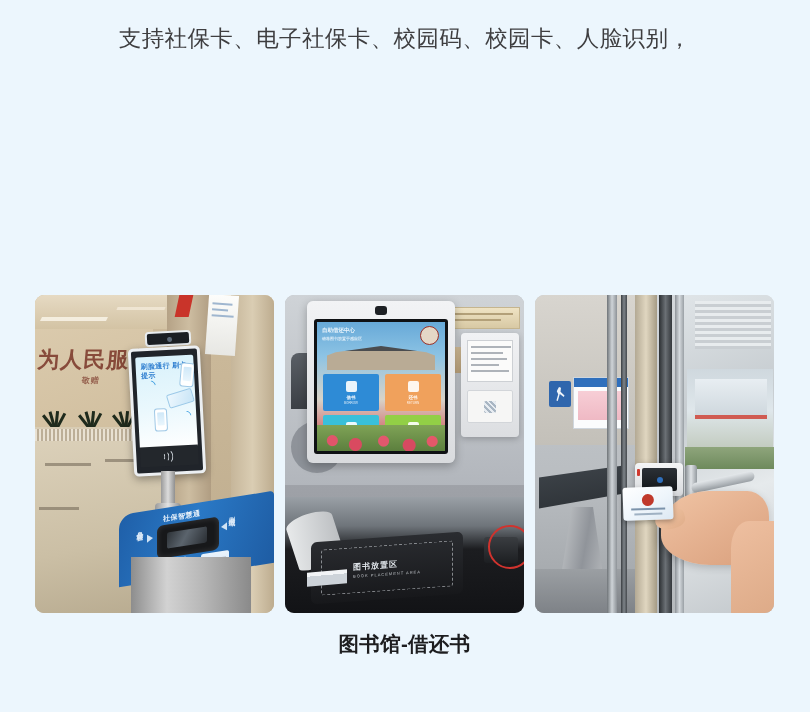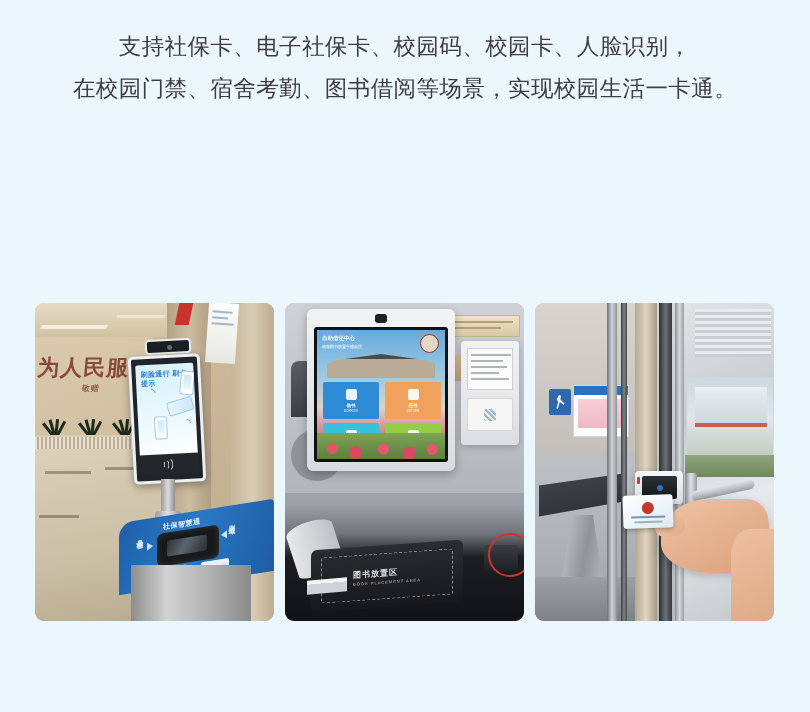--- a/index.html
+++ b/index.html
@@ -15,21 +15,21 @@
   .hero-title {
     text-align: center;
     margin-top: 58px;
     font-size: 49px;
     font-weight: bold;
     letter-spacing: 2px;
     color: #3370e0;
     line-height: 1.25;
   }
   .hero-sub {
-    margin-top: 26px;
+    margin-top: 18px;
     text-align: center;
     font-size: 22.5px;
     line-height: 1.85;
     color: #3e3e40;
     letter-spacing: 0.4px;
   }
   .hero-sub .line { display: block; white-space: nowrap; }
 
   
   .cards {
@@ -526,21 +526,20 @@
   }
 </style>
 </head>
 <body>
 
 <div class="page">
 
 
   <div class="hero-sub">
     <span class="line">支持社保卡、电子社保卡、校园码、校园卡、人脸识别，</span>
-    <span class="line">在校园门禁、宿舍考勤、图书借阅等场景，实现校园生活一卡通。</span>
   </div>
 
   <div class="cards">
 
     <div class="card">
       <div class="photo p1">
         <div class="wall-left"></div>
         <div class="ceiling"></div>
         <div class="ceil-strip"></div>
         <div class="ceil-strip2"></div>
@@ -702,20 +701,21 @@
             <div class="tray-label">
               <span>图书放置区</span>
               <small>BOOK PLACEMENT AREA</small>
             </div>
           </div>
           <div class="book"></div>
           <div class="scanner"></div>
           <div class="redring"></div>
         </div>
       </div>
+      <div class="caption">图书馆-借还书</div>
     </div>
 
     <div class="card">
       <div class="photo p3">
         <div class="interior"></div>
         <div class="int-wall"></div>
         <div class="sign-blue">
             <i></i>
           </div>
         <div class="poster">

